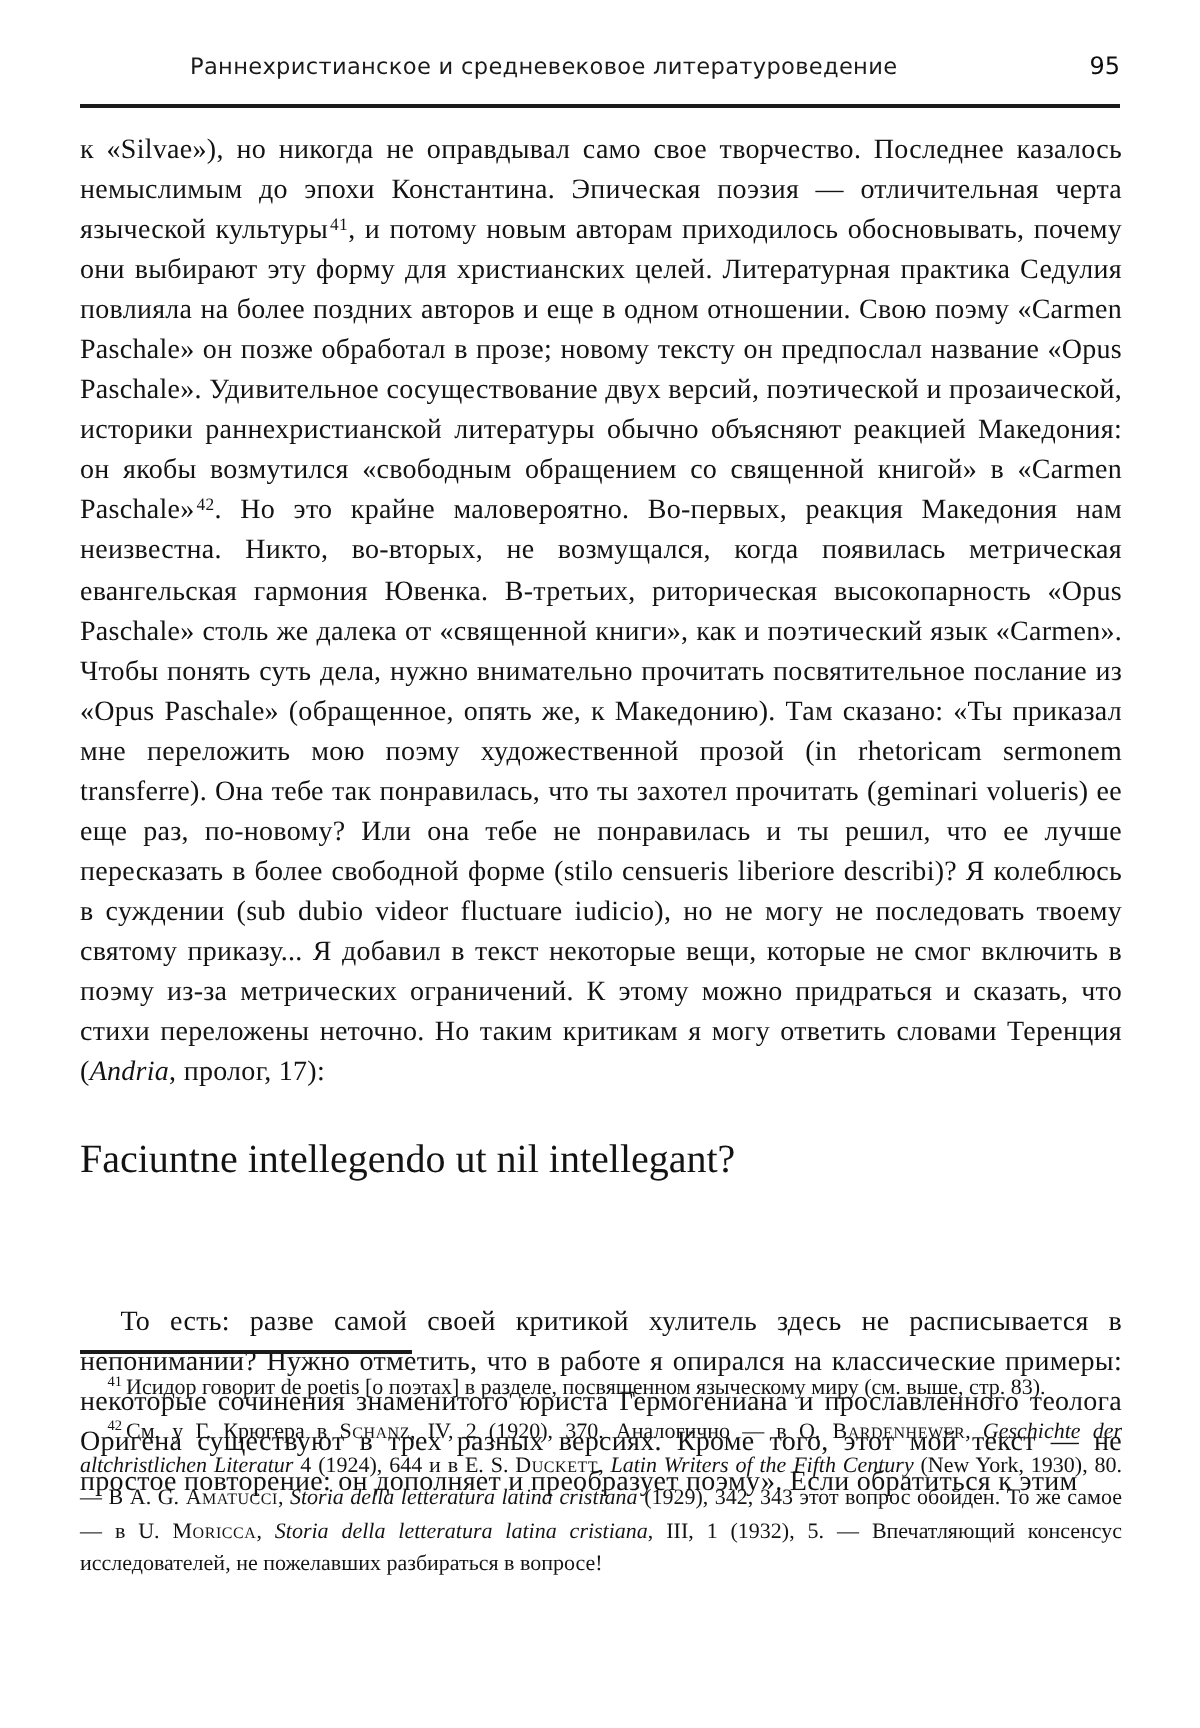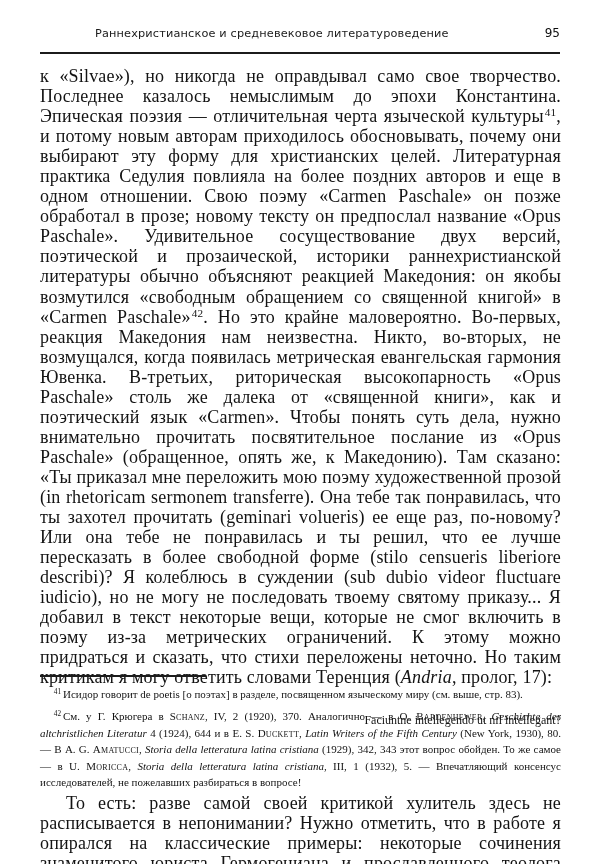--- a/index.html
+++ b/index.html
@@ -60,21 +60,21 @@
   
   .body-col {
     position: absolute;
     left: 40px;
     top: 66px;
     width: 521px;
   }
 
   p.body {
     margin: 0;
-    font-size: 18px;
+    font-size: 14px;
     line-height: 20.05px;
     text-align: justify;
     text-justify: inter-word;
     hyphens: manual;
     color: #131313;
     letter-spacing: 0.01em;
   }
   p.body.indent {
     text-indent: 1.45em;
     margin-top: 36px;
@@ -83,23 +83,23 @@
   sup.fn {
     font-size: 0.62em;
     vertical-align: 0.52em;
     line-height: 0;
     padding-left: 1px;
     letter-spacing: 0.02em;
   }
 
   .verse {
     margin: 0;
-    font-size: 12px;
+    font-size: 20px;
     line-height: 20.05px;
-    text-align: right;
+    text-align: left;
     color: #131313;
   }
 
   .gap-verse-top { height: 23px; }
   .gap-verse-bot { height: 26px; }
 
   i, em { font-style: italic; }
 
   
   .fn-rule {

